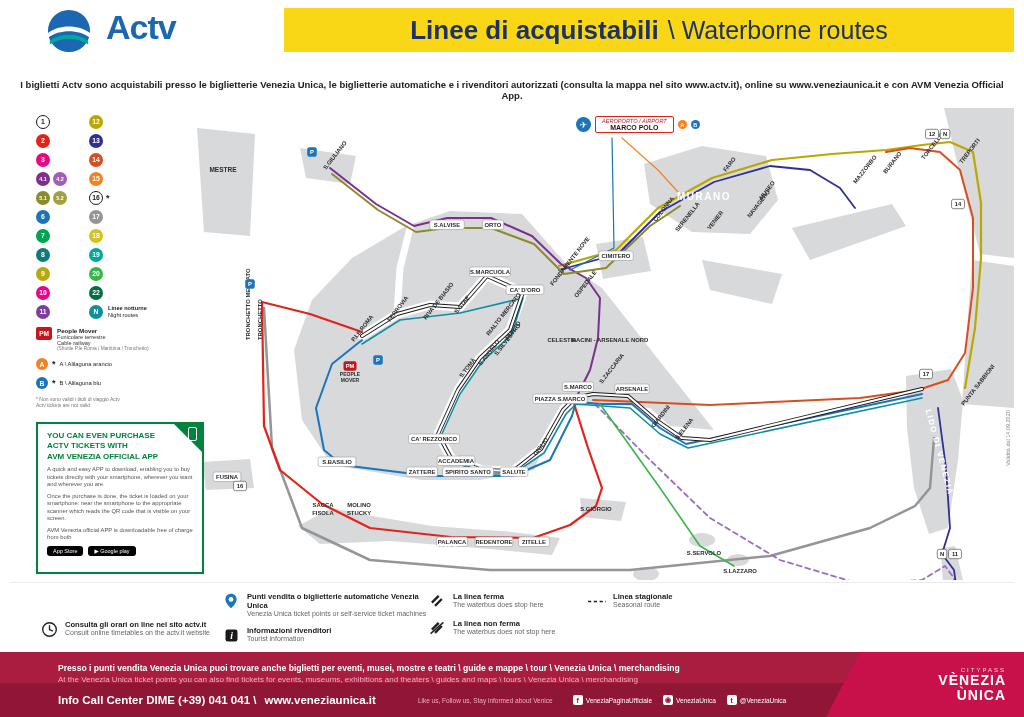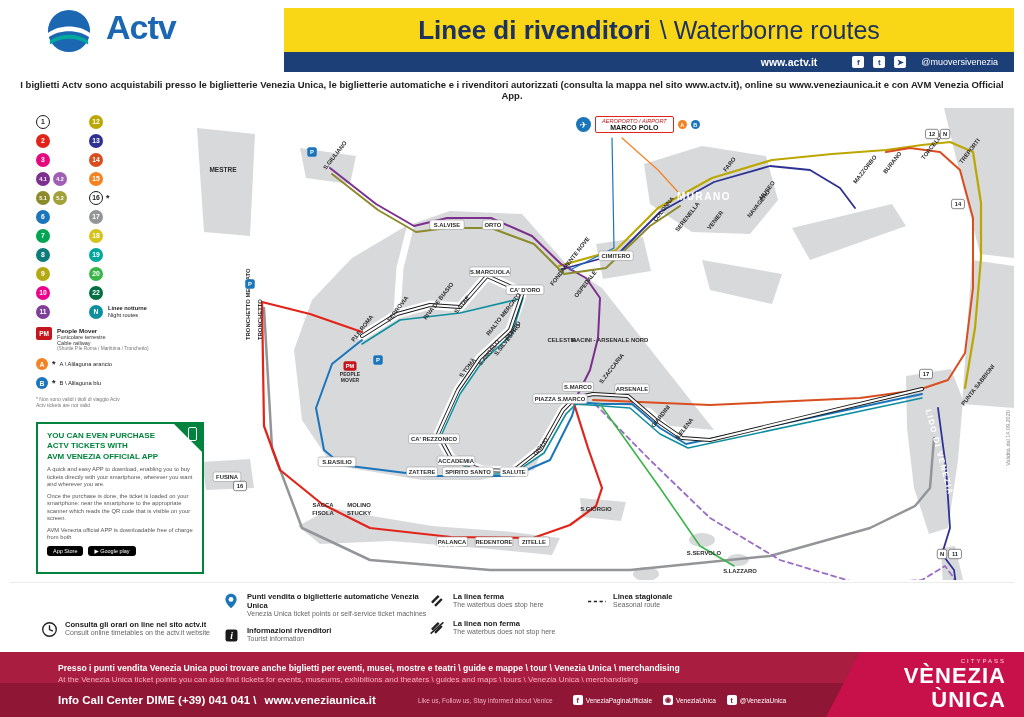--- a/index.html
+++ b/index.html
@@ -82,45 +82,38 @@
   .f-line-en{font-size:8px;color:#F0AFC2;}
   .f-bottom{height:34px;background:#8F1634;display:flex;align-items:center;padding-left:58px;gap:8px;}
   .f-call{font-size:11.5px;font-weight:bold;}
   .f-site{font-size:11.5px;font-weight:bold;}
   .f-prompt{font-size:6.5px;margin-left:34px;color:#F0AFC2;}
   .f-socials{display:flex;gap:11px;margin-left:12px;align-items:center;}
   .f-soc{display:flex;gap:3px;align-items:center;font-size:6.5px;}
   .f-soc-icon{width:10px;height:10px;background:#fff;color:#8F1634;border-radius:2px;font-size:7px;font-weight:bold;display:flex;align-items:center;justify-content:center;}
   .citypass{position:absolute;right:0;top:0;width:198px;height:65px;background:#C8104B;clip-path:polygon(34px 0,100% 0,100% 100%,0 100%);display:flex;flex-direction:column;align-items:flex-end;justify-content:center;padding-right:18px;z-index:2;}
   .cp-tag{font-size:6px;letter-spacing:2px;color:#FFD9E6;}
-  .cp-line{font-size:22px;font-weight:bold;letter-spacing:1px;line-height:1.05;}
+  .cp-line{font-size:14px;font-weight:bold;letter-spacing:1px;line-height:1.05;}
 </style>
 </head>
 <body>
 
 <div class="page">
 
   <div class="logo-box">
     <svg class="logo-circle" viewBox="0 0 48 48">
       <circle cx="24" cy="24" r="22" fill="#1B67B2"></circle>
       <path d="M2 26 C14 17 34 17 46 26 L46 31 C34 22 14 22 2 31 Z" fill="#ffffff"></path>
       <path d="M4 34 C16 26 32 26 44 34 L44 38 C32 30 16 30 4 38 Z" fill="#00A99D"></path>
     </svg>
     <span class="brand">Actv</span>
   </div>
   <div class="title-band">
-    <span class="title-main">Linee di rivenditori</span>
+    <span class="title-main">Linee di acquistabili</span>
     <span class="title-sub">\ Waterborne routes</span>
-  </div>
-  <div class="web-band">
-    <span class="web-url">www.actv.it</span>
-    <span class="hd-icon">f</span>
-    <span class="hd-icon">t</span>
-    <span class="hd-icon">➤</span>
-    <span class="handle">@muoversivenezia</span>
   </div>
 
   <div class="info-bar">
     <div class="info-it">I biglietti Actv sono acquistabili presso le biglietterie Venezia Unica, le biglietterie automatiche e i rivenditori autorizzati (consulta la mappa nel sito www.actv.it), online su www.veneziaunica.it e con AVM Venezia Official App.</div>
   </div>
 
   <div class="map-area">
     <svg id="map-svg" viewBox="0 0 1004 472">
         <polygon points="187,20 245,26 240,128 194,124" fill="#D8D9DB"></polygon>
         <polygon points="290,40 346,48 340,76 296,70" fill="#D8D9DB"></polygon>

